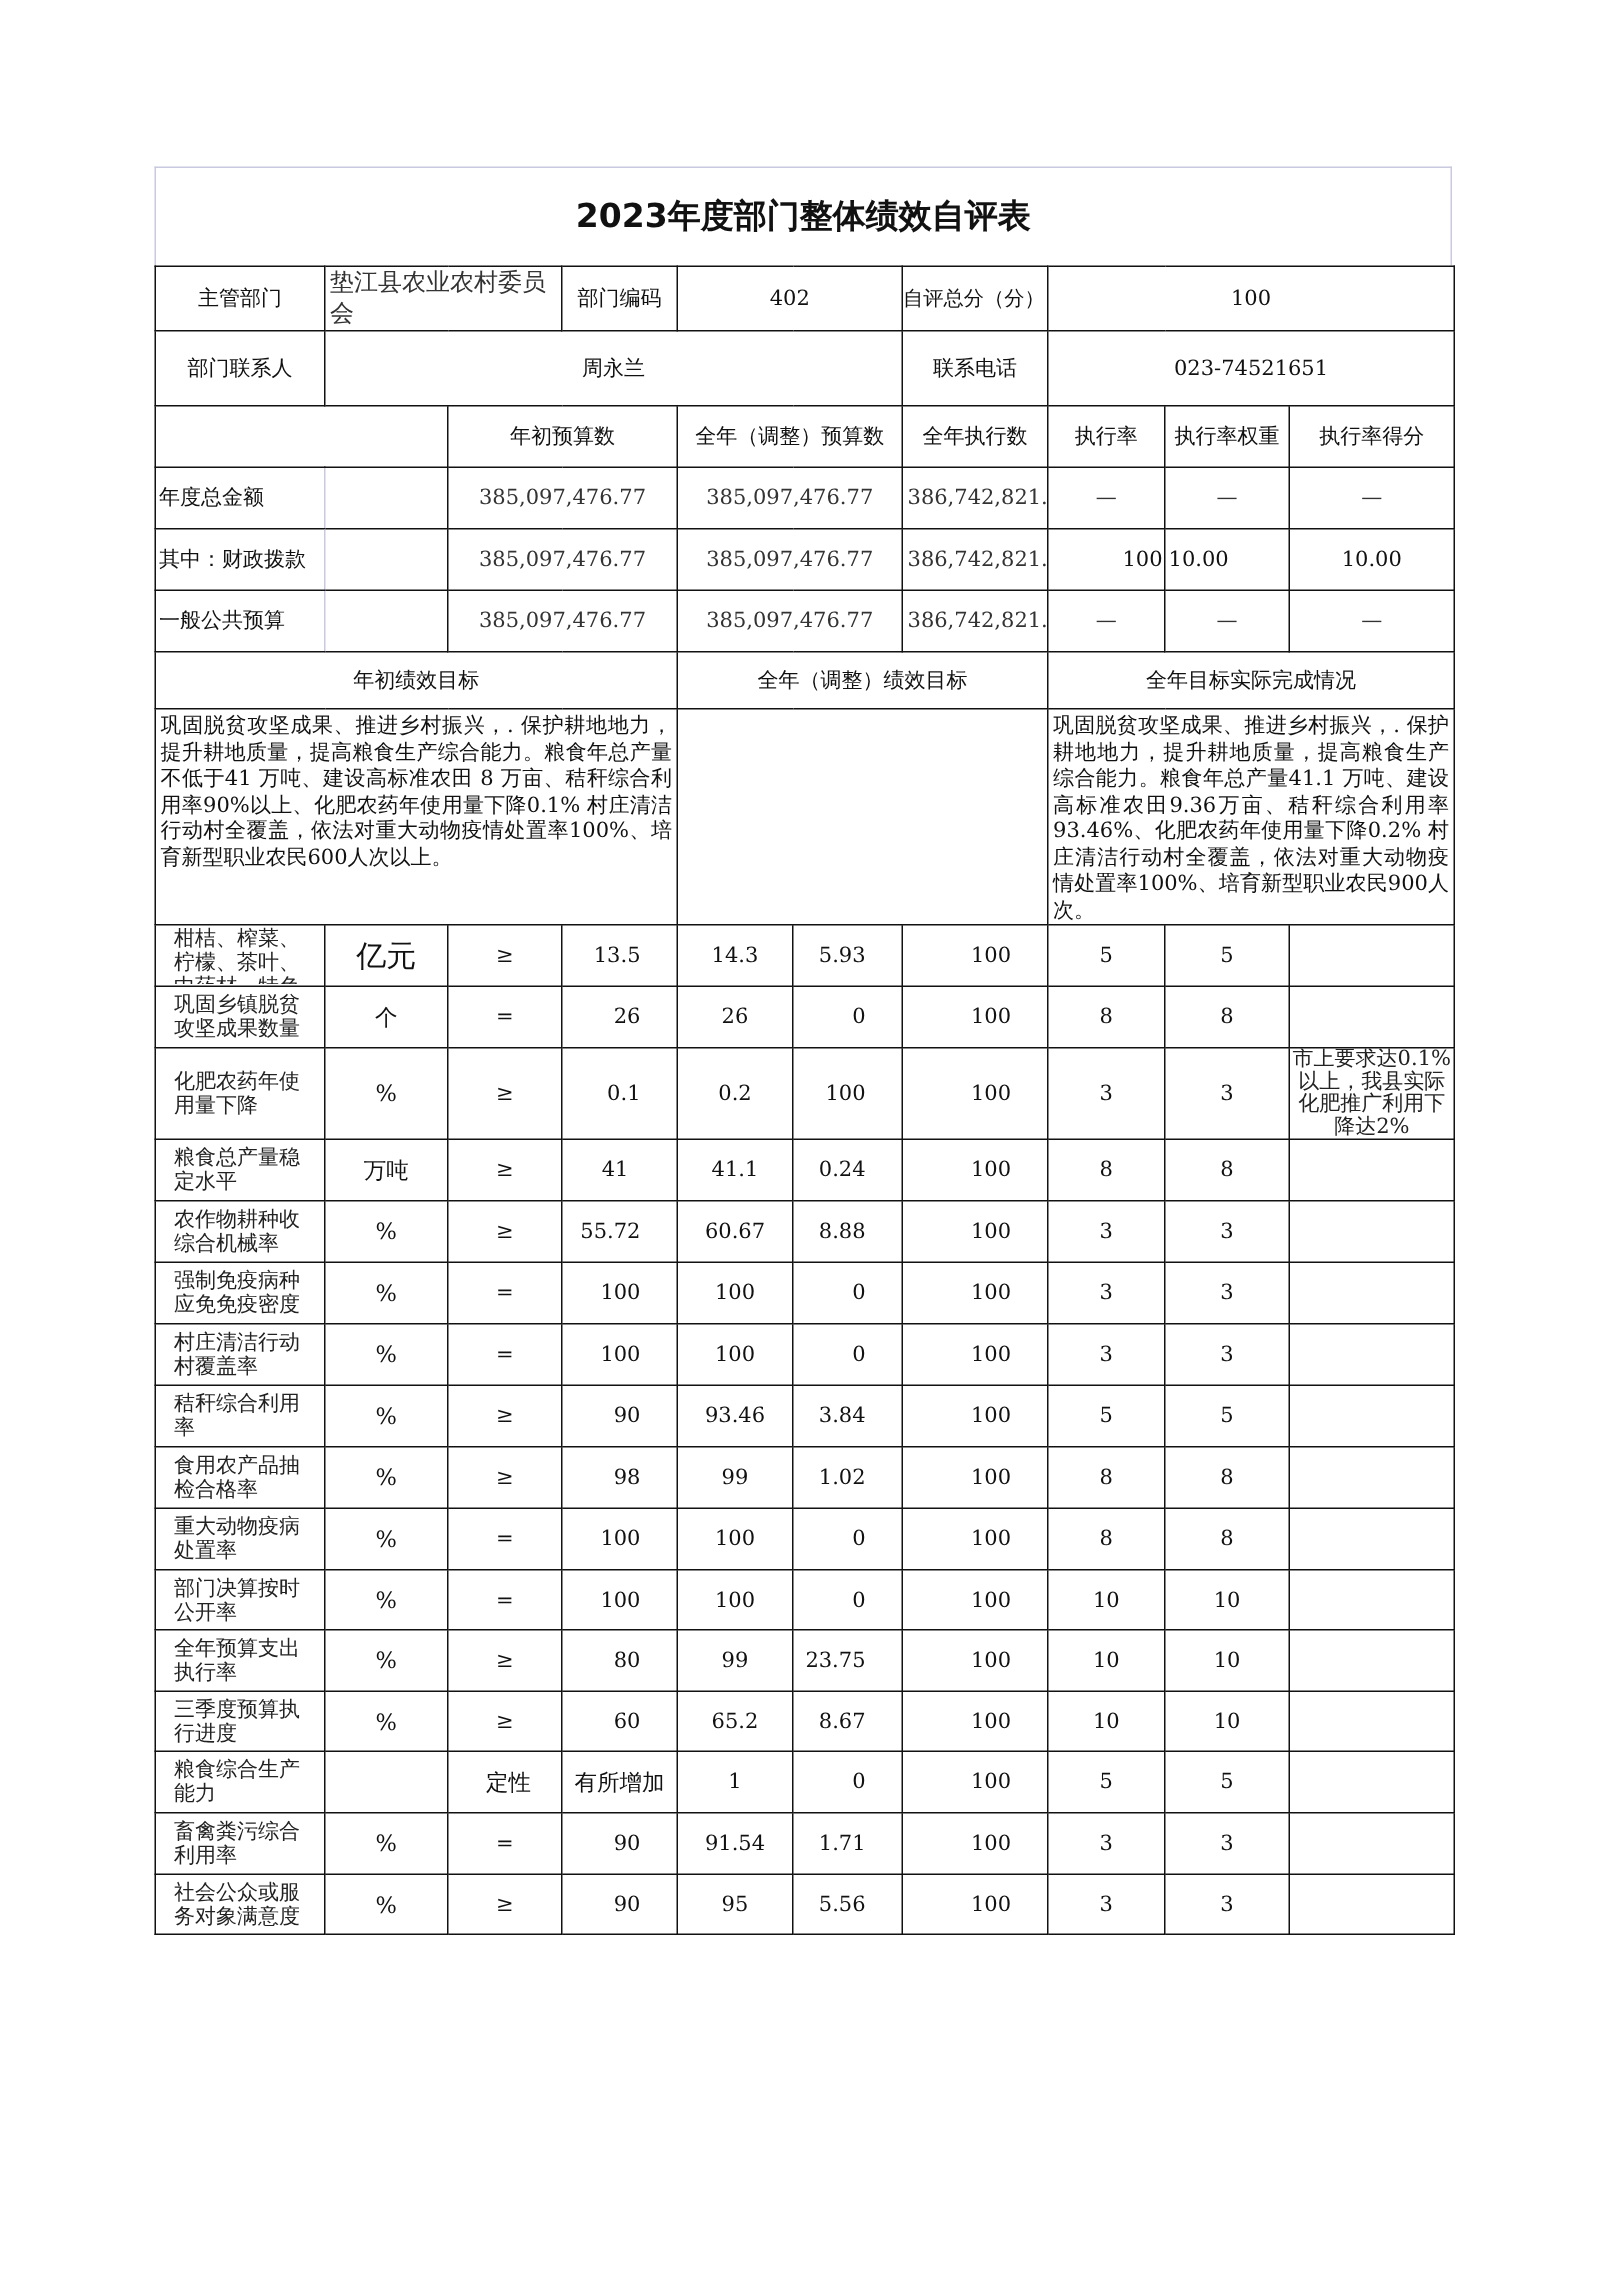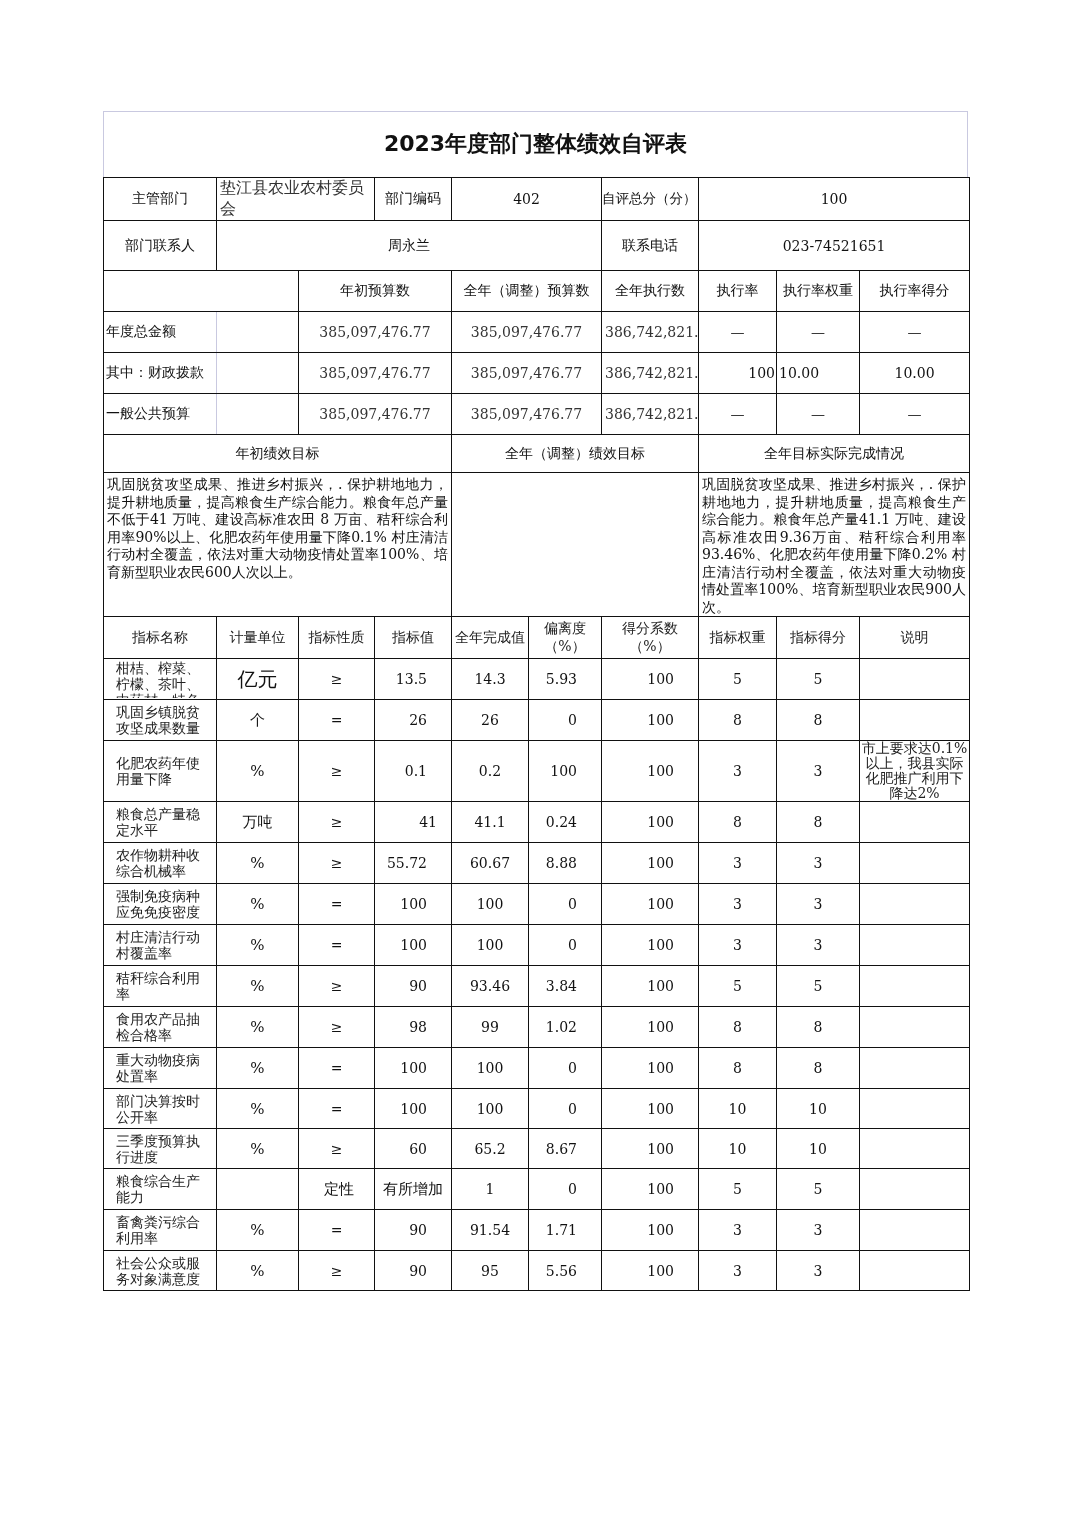--- a/index.html
+++ b/index.html
@@ -98,32 +98,20 @@
       <tr style="height:38px">
         <td class="c lbl" colspan="4">年初绩效目标</td>
         <td class="c lbl" colspan="3">全年（调整）绩效目标</td>
         <td class="c lbl" colspan="3">全年目标实际完成情况</td>
       </tr>
       <tr style="height:137px">
         <td class="para" colspan="4">巩固脱贫攻坚成果、推进乡村振兴，. 保护耕地地力，提升耕地质量，提高粮食生产综合能力。粮食年总产量不低于41 万吨、建设高标准农田 8 万亩、秸秆综合利用率90%以上、化肥农药年使用量下降0.1% 村庄清洁行动村全覆盖，依法对重大动物疫情处置率100%、培育新型职业农民600人次以上。</td>
         <td class="para" colspan="3"></td>
         <td class="para" colspan="3">巩固脱贫攻坚成果、推进乡村振兴，. 保护耕地地力，提升耕地质量，提高粮食生产综合能力。粮食年总产量41.1 万吨、建设高标准农田9.36万亩、秸秆综合利用率93.46%、化肥农药年使用量下降0.2% 村庄清洁行动村全覆盖，依法对重大动物疫情处置率100%、培育新型职业农民900人次。</td>
       </tr>
-      <tr style="height:42px">
-        <td class="c hdrsm">指标名称</td>
-        <td class="c hdrsm">计量单位</td>
-        <td class="c hdrsm">指标性质</td>
-        <td class="c hdrsm">指标值</td>
-        <td class="c hdrsm">全年完成值</td>
-        <td class="c hdrsm">偏离度（%）</td>
-        <td class="c hdrsm">得分系数（%）</td>
-        <td class="c hdrsm">指标权重</td>
-        <td class="c hdrsm">指标得分</td>
-        <td class="c hdrsm">说明</td>
-      </tr>
       <tr style="height:41px">
         <td class="tiny" style="padding-left:12px;padding-right:6px">
           <div class="clip" style="height: 38px;">柑桔、榨菜、柠檬、茶叶、中药材、特色水果、调味品</div>
         </td>
         <td class="c" style="font-size:20px">亿元</td>
         <td class="c" style="font-size:14px">≥</td>
         <td class="r num" style="padding-right:24px">13.5</td>
         <td class="c num">14.3</td>
         <td class="r num" style="padding-right:24px">5.93</td>
         <td class="r num" style="padding-right:24px">100</td>
@@ -158,21 +146,21 @@
         <td class="c num">3</td>
         <td class="c num">3</td>
         <td class="note" style="padding:0 1px">市上要求达0.1%以上，我县实际化肥推广利用下降达2%</td>
       </tr>
       <tr style="height:41px">
         <td class="tiny" style="padding-left:12px;padding-right:6px">
           <div>粮食总产量稳定水平</div>
         </td>
         <td class="c" style="font-size:15px">万吨</td>
         <td class="c" style="font-size:14px">≥</td>
-        <td class="r num" style="padding-right:14px">41</td>
+        <td class="r num" style="padding-right:32px">41</td>
         <td class="c num">41.1</td>
         <td class="r num" style="padding-right:24px">0.24</td>
         <td class="r num" style="padding-right:24px">100</td>
         <td class="c num">8</td>
         <td class="c num">8</td>
         <td class="note" style="padding:0 1px"></td>
       </tr>
       <tr style="height:41px">
         <td class="tiny" style="padding-left:12px;padding-right:6px">
           <div>农作物耕种收综合机械率</div>
@@ -259,20 +247,34 @@
       </tr>
       <tr style="height:40px">
         <td class="tiny" style="padding-left:12px;padding-right:6px">
           <div>部门决算按时公开率</div>
         </td>
         <td class="c" style="font-size:15px">%</td>
         <td class="c" style="font-size:14px">=</td>
         <td class="r num" style="padding-right:24px">100</td>
         <td class="c num">100</td>
         <td class="r num" style="padding-right:24px">0</td>
+        <td class="r num" style="padding-right:24px">100</td>
+        <td class="c num">10</td>
+        <td class="c num">10</td>
+        <td class="note" style="padding:0 1px"></td>
+      </tr>
+      <tr style="height:41px">
+        <td class="tiny" style="padding-left:12px;padding-right:6px">
+          <div>全年预算支出执行率</div>
+        </td>
+        <td class="c" style="font-size:15px">%</td>
+        <td class="c" style="font-size:14px">≥</td>
+        <td class="r num" style="padding-right:24px">80</td>
+        <td class="c num">99</td>
+        <td class="r num" style="padding-right:24px">23.75</td>
         <td class="r num" style="padding-right:24px">100</td>
         <td class="c num">10</td>
         <td class="c num">10</td>
         <td class="note" style="padding:0 1px"></td>
       </tr>
       <tr style="height:40px">
         <td class="tiny" style="padding-left:12px;padding-right:6px">
           <div>三季度预算执行进度</div>
         </td>
         <td class="c" style="font-size:15px">%</td>

